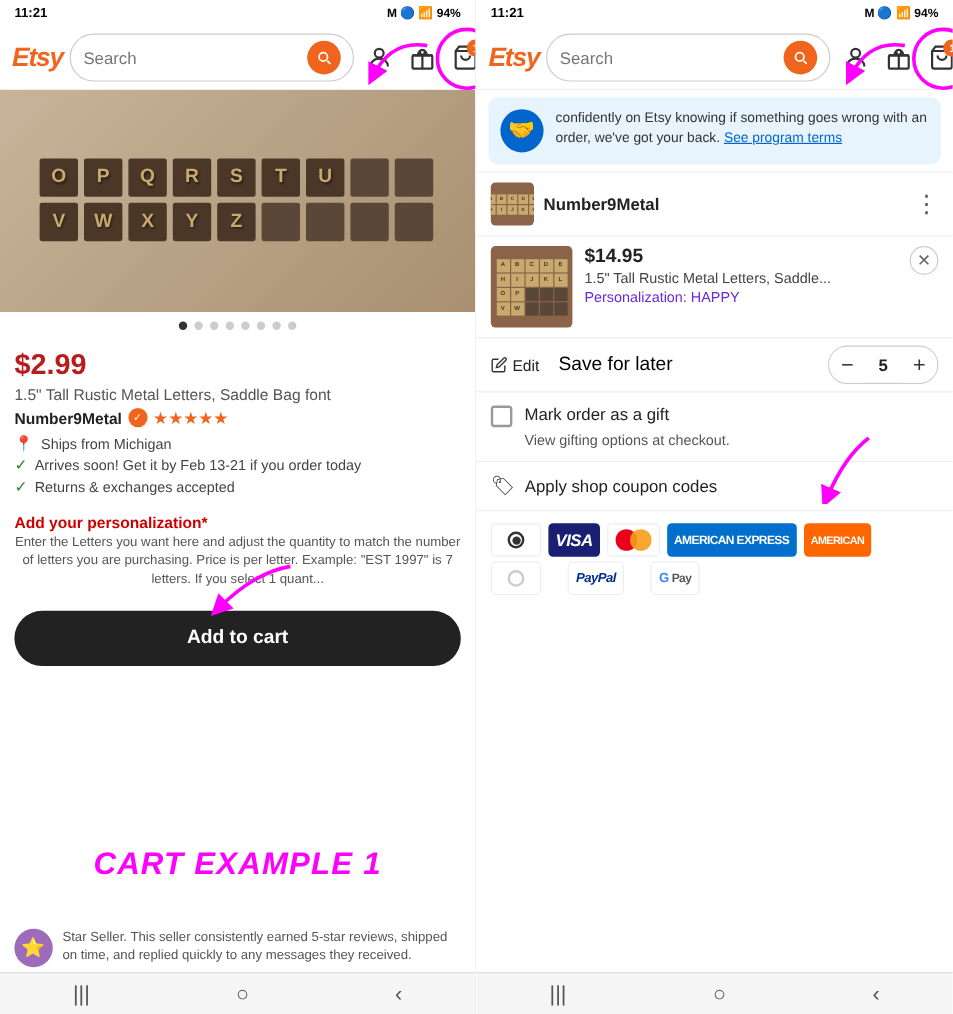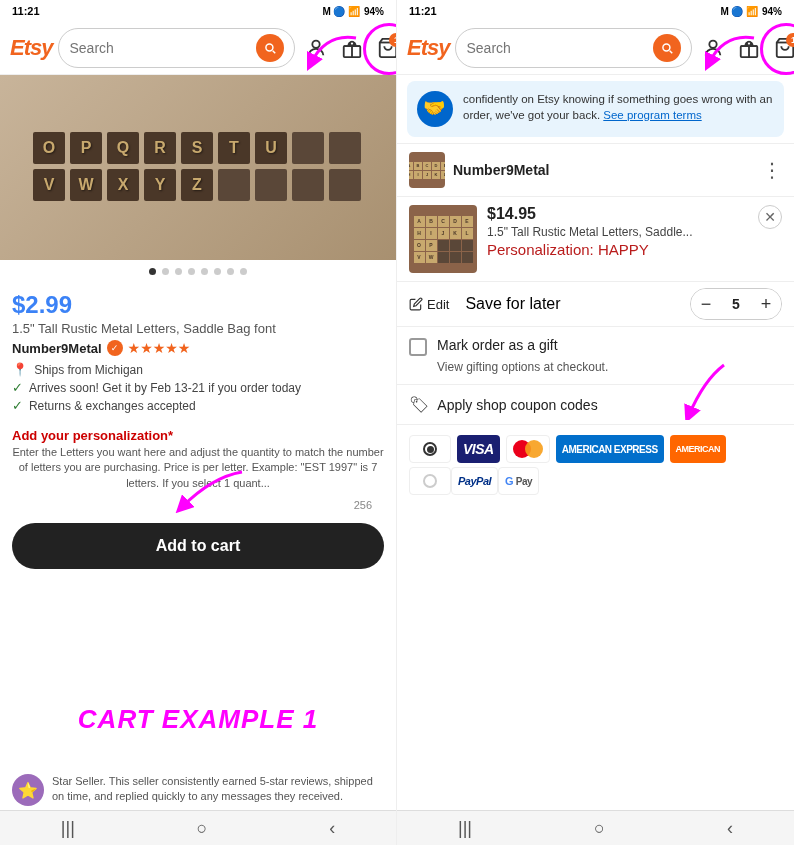--- a/index.html
+++ b/index.html
@@ -153,21 +153,21 @@
     .dot { width: 7px; height: 7px; border-radius: 50%; background: #ccc; }
     .dot.active { background: #333; }
 
     
     .product-info {
       padding: 8px 12px;
     }
     .product-price {
       font-size: 24px;
       font-weight: 700;
-      color: #3b82f6;
+      color: #b91c1c;
       margin-bottom: 2px;
     }
     .product-title {
       font-size: 13px;
       color: #555;
       margin-bottom: 4px;
     }
     .seller-row {
       display: flex;
       align-items: center;
@@ -371,22 +371,22 @@
     .cart-price-sub {
       font-size: 12px;
       color: #cc0000;
     }
     .cart-item-title {
       font-size: 12px;
       color: #444;
       margin: 2px 0;
     }
     .cart-personalization {
-      font-size: 15px;
-      color: #b91c1c;
+      font-size: 12px;
+      color: #6d28d9;
     }
     .remove-btn {
       width: 24px;
       height: 24px;
       border: 1.5px solid #ccc;
       border-radius: 50%;
       display: flex;
       align-items: center;
       justify-content: center;
       cursor: pointer;
@@ -535,21 +535,21 @@
     }
     .nav-bar-icon {
       font-size: 18px;
       color: #555;
       cursor: pointer;
     }
 
     .payment-row2 {
       display: flex;
       align-items: center;
-      gap: 0;
+      gap: 22px;
       margin-top: 4px;
     }
   </style>
 </head>
 <body>
 
 <div class="left-panel">
   
   <div class="status-bar">
     <span>11:21</span>
@@ -674,23 +674,20 @@
     <div class="annotation-input-wrapper" style="margin:0;">
 
       <svg style="position:absolute;left:160px;top:-30px;width:80px;height:50px;pointer-events:none;z-index:10;">
         <defs>
           <marker id="arr2" markerWidth="6" markerHeight="6" refX="3" refY="3" orient="auto">
             <path d="M0,0 L6,3 L0,6 Z" fill="#FF00FF"></path>
           </marker>
         </defs>
         <path d="M70,5 Q40,10 10,40" stroke="#FF00FF" stroke-width="3" fill="none" marker-end="url(#arr2)"></path>
       </svg>
-    </div>
-    <div style="position:relative;padding-left:12px;padding-right:12px;padding-top:2px;">
-      <span class="char-count" style="position:static;display:block;text-align:right;font-size:11px;color:#888;">256</span>
     </div>
   </div>
 
   
   <button class="add-to-cart-btn">Add to cart</button>
 
   
   <div style="position:absolute;bottom:110px;left:0;right:0;text-align:center;font-size:26px;font-weight:900;color:#FF00FF;font-style:italic;letter-spacing:1px;pointer-events:none;z-index:5;">CART EXAMPLE 1</div>
 
   

